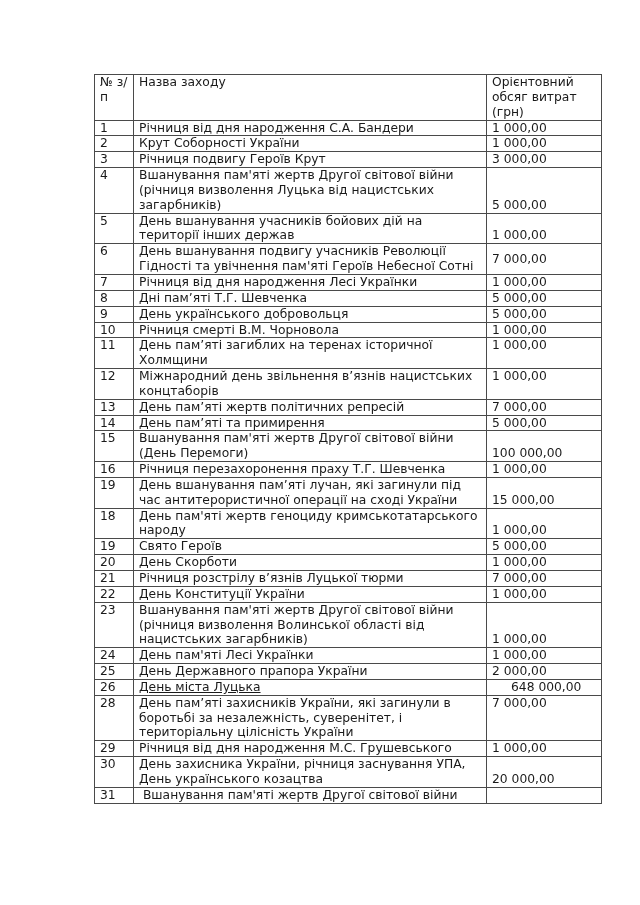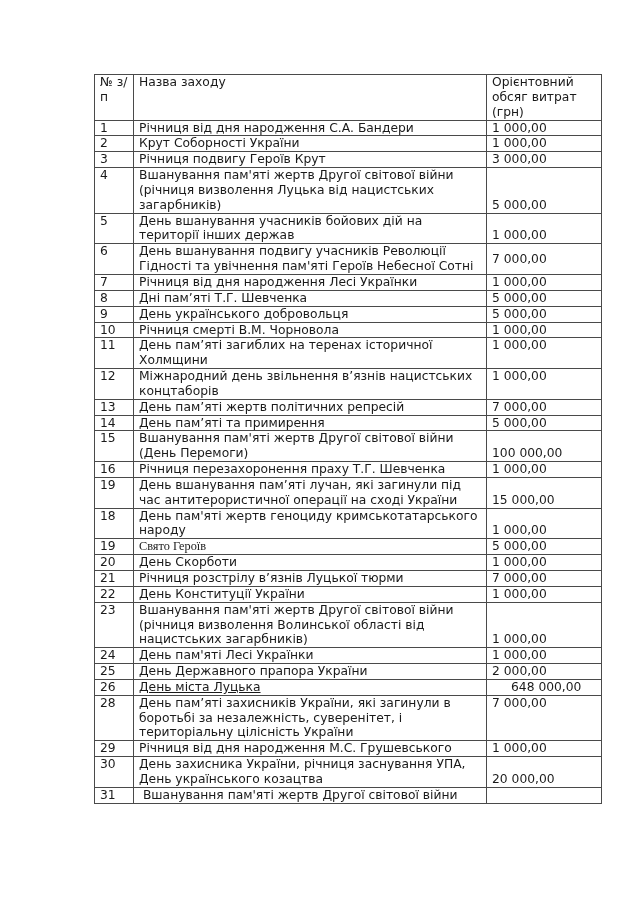--- a/index.html
+++ b/index.html
@@ -155,21 +155,21 @@
           <td style="white-space: pre-wrap;">День вшанування пам’яті лучан, які загинули під час антитерористичної операції на сході України</td>
           <td class="cost" style="vertical-align: bottom;">15 000,00</td>
         </tr>
         <tr>
           <td>18</td>
           <td style="white-space: pre-wrap;">День пам'яті жертв геноциду кримськотатарського народу</td>
           <td class="cost" style="vertical-align: bottom;">1 000,00</td>
         </tr>
         <tr>
           <td>19</td>
-          <td style="white-space: pre-wrap; font-family: Liberation Serif, serif;">Свято Героїв</td>
+          <td style="white-space: pre-wrap;">Свято Героїв</td>
           <td class="cost" style="vertical-align: top;">5 000,00</td>
         </tr>
         <tr>
           <td>20</td>
           <td style="white-space: pre-wrap;">День Скорботи</td>
           <td class="cost" style="vertical-align: top;">1 000,00</td>
         </tr>
         <tr>
           <td>21</td>
           <td style="white-space: pre-wrap;">Річниця розстрілу в’язнів Луцької тюрми</td>

